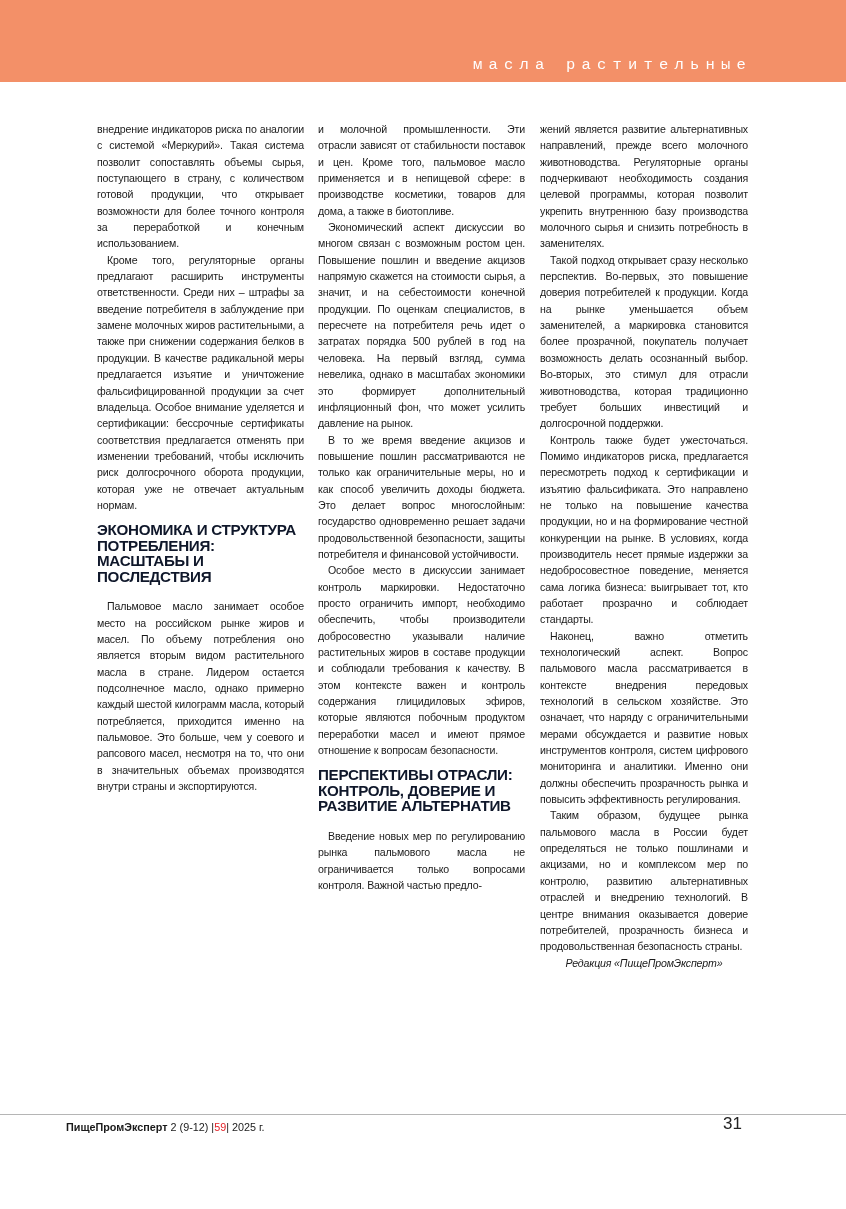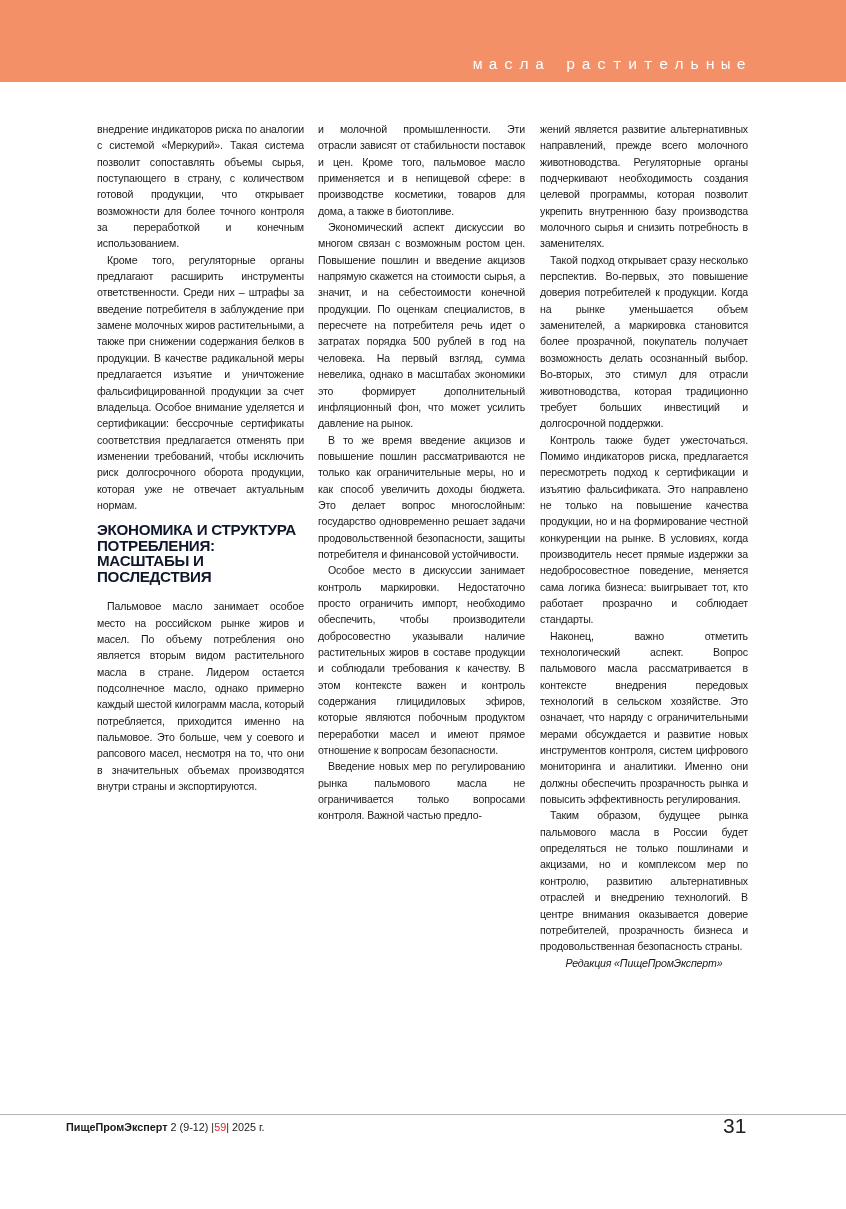--- a/index.html
+++ b/index.html
@@ -30,21 +30,21 @@
   .signature { text-align: center; font-style: italic; }
   .footer-rule {
     position: absolute; left: 0; top: 1114px; width: 846px; height: 1px; background: #b5b5b5;
   }
   .footer-left {
     position: absolute; left: 66px; top: 1121px; font-size: 10.8px; color: #1a1a1a;
   }
   .footer-left .brand { font-weight: bold; }
   .footer-left .issue-num { color: #e31e24; }
   .page-number {
-    position: absolute; left: 723px; top: 1114px; font-size: 21px; color: #222; font-weight: normal;
+    position: absolute; left: 723px; top: 1114px; font-size: 17px; color: #222; font-weight: normal;
   }
 </style>
 </head>
 <body>
 
 <div class="header-band">
   <div class="section-title">масла растительные</div>
 </div>
 
 <div class="column col-1">
@@ -52,20 +52,21 @@
   <p class="para indent">Кроме того, регуляторные органы предлагают расширить инструменты ответственности. Среди них – штрафы за введение потребителя в заблуждение при замене молочных жиров растительными, а также при снижении содержания белков в продукции. В качестве радикальной меры предлагается изъятие и уничтожение фальсифицированной продукции за счет владельца. Особое внимание уделяется и сертификации: бессрочные сертификаты соответствия предлагается отменять при изменении требований, чтобы исключить риск долгосрочного оборота продукции, которая уже не отвечает актуальным нормам.</p>
   <h2 class="subhead">Экономика и структура потребления: масштабы и последствия</h2>
   <p class="para indent">Пальмовое масло занимает особое место на российском рынке жиров и масел. По объему потребления оно является вторым видом растительного масла в стране. Лидером остается подсолнечное масло, однако примерно каждый шестой килограмм масла, который потребляется, приходится именно на пальмовое. Это больше, чем у соевого и рапсового масел, несмотря на то, что они в значительных объемах производятся внутри страны и экспортируются.</p>
 </div>
 
 <div class="column col-2">
   <p class="para">и молочной промышленности. Эти отрасли зависят от стабильности поставок и цен. Кроме того, пальмовое масло применяется и в непищевой сфере: в производстве косметики, товаров для дома, а также в биотопливе.</p>
   <p class="para indent">Экономический аспект дискуссии во многом связан с возможным ростом цен. Повышение пошлин и введение акцизов напрямую скажется на стоимости сырья, а значит, и на себестоимости конечной продукции. По оценкам специалистов, в пересчете на потребителя речь идет о затратах порядка 500 рублей в год на человека. На первый взгляд, сумма невелика, однако в масштабах экономики это формирует дополнительный инфляционный фон, что может усилить давление на рынок.</p>
   <p class="para indent">В то же время введение акцизов и повышение пошлин рассматриваются не только как ограничительные меры, но и как способ увеличить доходы бюджета. Это делает вопрос многослойным: государство одновременно решает задачи продовольственной безопасности, защиты потребителя и финансовой устойчивости.</p>
   <p class="para indent">Особое место в дискуссии занимает контроль маркировки. Недостаточно просто ограничить импорт, необходимо обеспечить, чтобы производители добросовестно указывали наличие растительных жиров в составе продукции и соблюдали требования к качеству. В этом контексте важен и контроль содержания глицидиловых эфиров, которые являются побочным продуктом переработки масел и имеют прямое отношение к вопросам безопасности.</p>
+  <h2 class="subhead">Перспективы отрасли: контроль, доверие и развитие альтернатив</h2>
   <p class="para indent">Введение новых мер по регулированию рынка пальмового масла не ограничивается только вопросами контроля. Важной частью предло-</p>
 </div>
 
 <div class="column col-3">
   <p class="para">жений является развитие альтернативных направлений, прежде всего молочного животноводства. Регуляторные органы подчеркивают необходимость создания целевой программы, которая позволит укрепить внутреннюю базу производства молочного сырья и снизить потребность в заменителях.</p>
   <p class="para indent">Такой подход открывает сразу несколько перспектив. Во-первых, это повышение доверия потребителей к продукции. Когда на рынке уменьшается объем заменителей, а маркировка становится более прозрачной, покупатель получает возможность делать осознанный выбор. Во-вторых, это стимул для отрасли животноводства, которая традиционно требует больших инвестиций и долгосрочной поддержки.</p>
   <p class="para indent">Контроль также будет ужесточаться. Помимо индикаторов риска, предлагается пересмотреть подход к сертификации и изъятию фальсификата. Это направлено не только на повышение качества продукции, но и на формирование честной конкуренции на рынке. В условиях, когда производитель несет прямые издержки за недобросовестное поведение, меняется сама логика бизнеса: выигрывает тот, кто работает прозрачно и соблюдает стандарты.</p>
   <p class="para indent">Наконец, важно отметить технологический аспект. Вопрос пальмового масла рассматривается в контексте внедрения передовых технологий в сельском хозяйстве. Это означает, что наряду с ограничительными мерами обсуждается и развитие новых инструментов контроля, систем цифрового мониторинга и аналитики. Именно они должны обеспечить прозрачность рынка и повысить эффективность регулирования.</p>
   <p class="para indent">Таким образом, будущее рынка пальмового масла в России будет определяться не только пошлинами и акцизами, но и комплексом мер по контролю, развитию альтернативных отраслей и внедрению технологий. В центре внимания оказывается доверие потребителей, прозрачность бизнеса и продовольственная безопасность страны.</p>
   <p class="para signature">Редакция «ПищеПромЭксперт»</p>

